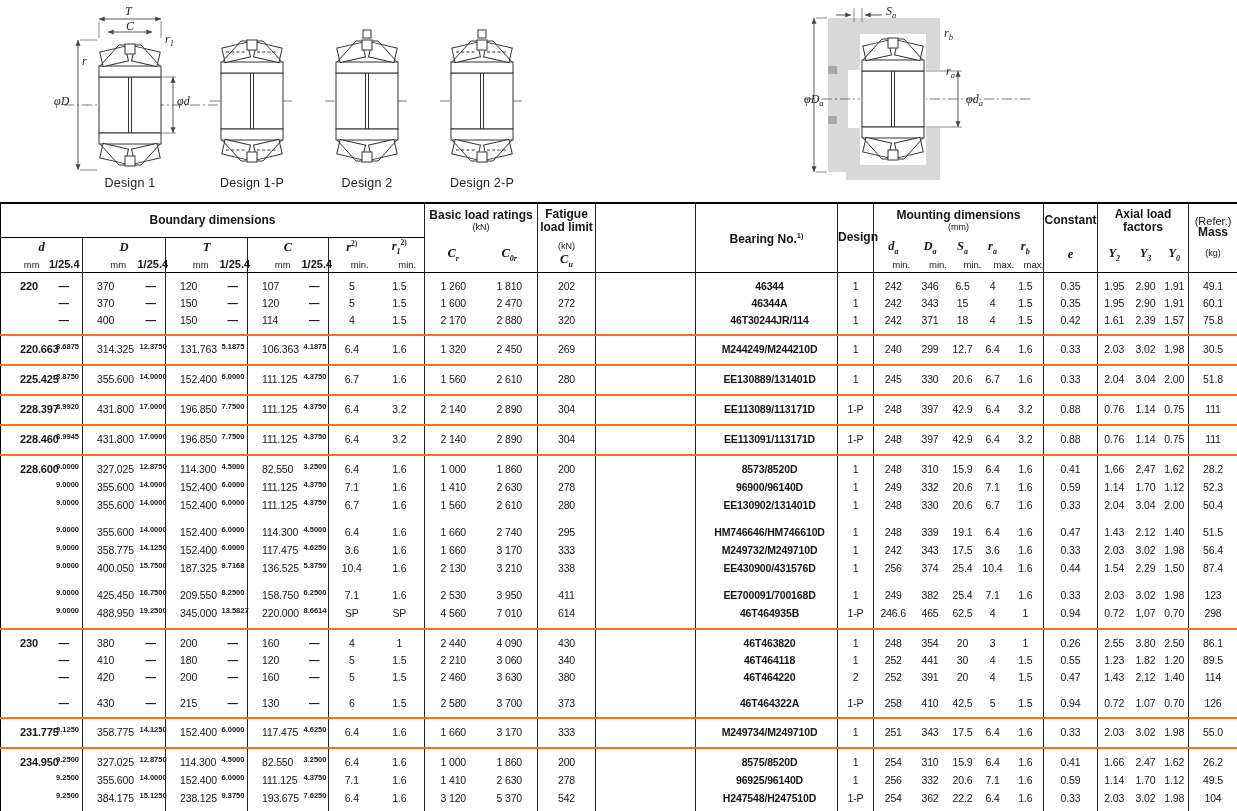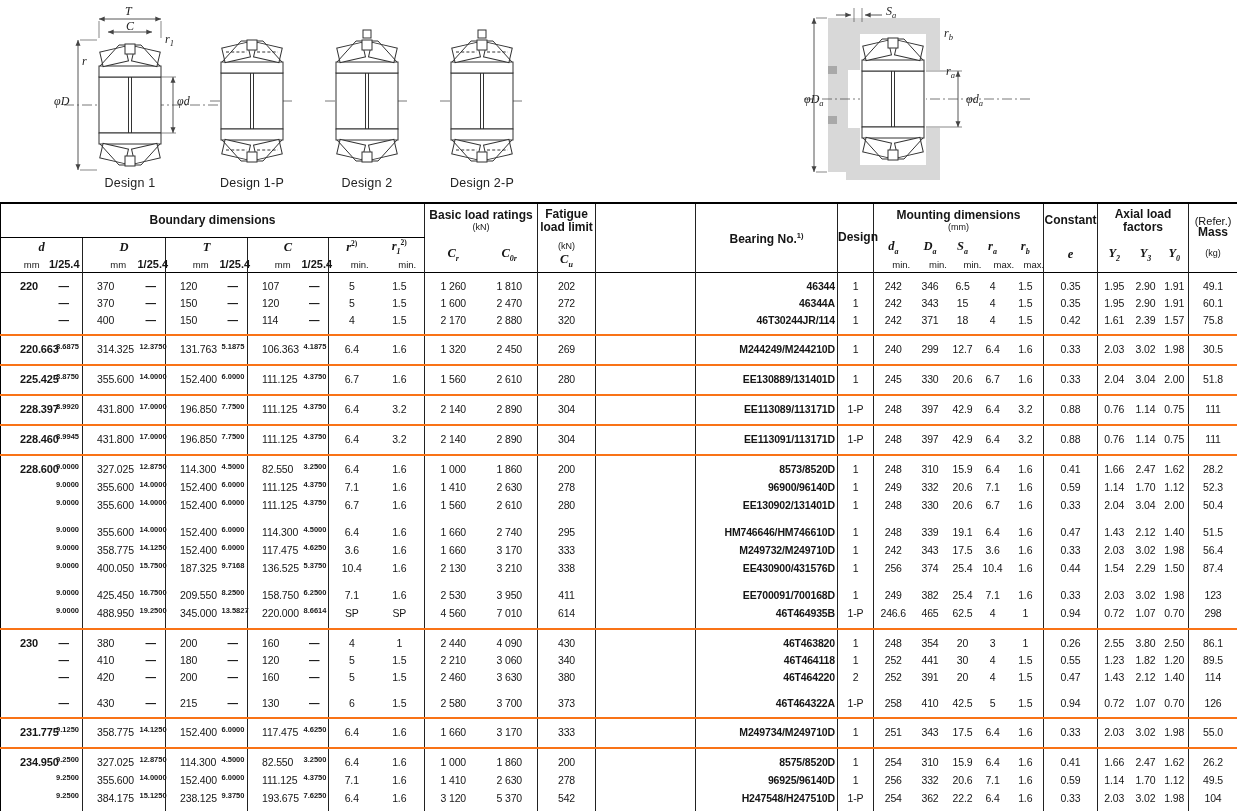--- a/index.html
+++ b/index.html
@@ -49,21 +49,21 @@
   td{padding:0 2px;height:17px;line-height:17px;font-size:10.5px;letter-spacing:-.15px;
      white-space:nowrap;overflow:visible;}
   tbody tr:first-child td{padding-top:5px;}
   tbody tr:last-child td{padding-bottom:5px;}
   tr.gap td{padding-top:9px;}
   .cd{font-weight:bold;font-size:11px;text-align:left;padding-left:19px;}
   .cmm{text-align:left;padding-left:14px;}
   .cin{text-align:right;padding-right:3px;}
   .cin .v{font-size:7.5px;font-weight:bold;position:relative;top:-3.5px;letter-spacing:0;}
   .cc{text-align:center;}
-  .cbrg{font-weight:bold;text-align:right;padding-left:8px;}
+  .cbrg{font-weight:bold;text-align:center;padding-left:8px;}
   td.dash{text-align:center;font-weight:bold;}
 </style>
 </head>
 <body>
 
 <div class="figarea">
   <svg width="0" height="0" style="position:absolute">
     <defs>
       <marker id="ah" viewBox="0 0 10 10" refX="9" refY="5" markerWidth="7" markerHeight="7" orient="auto-start-reverse">
         <path class="ah" d="M0,1 L9,5 L0,9 z"></path>

